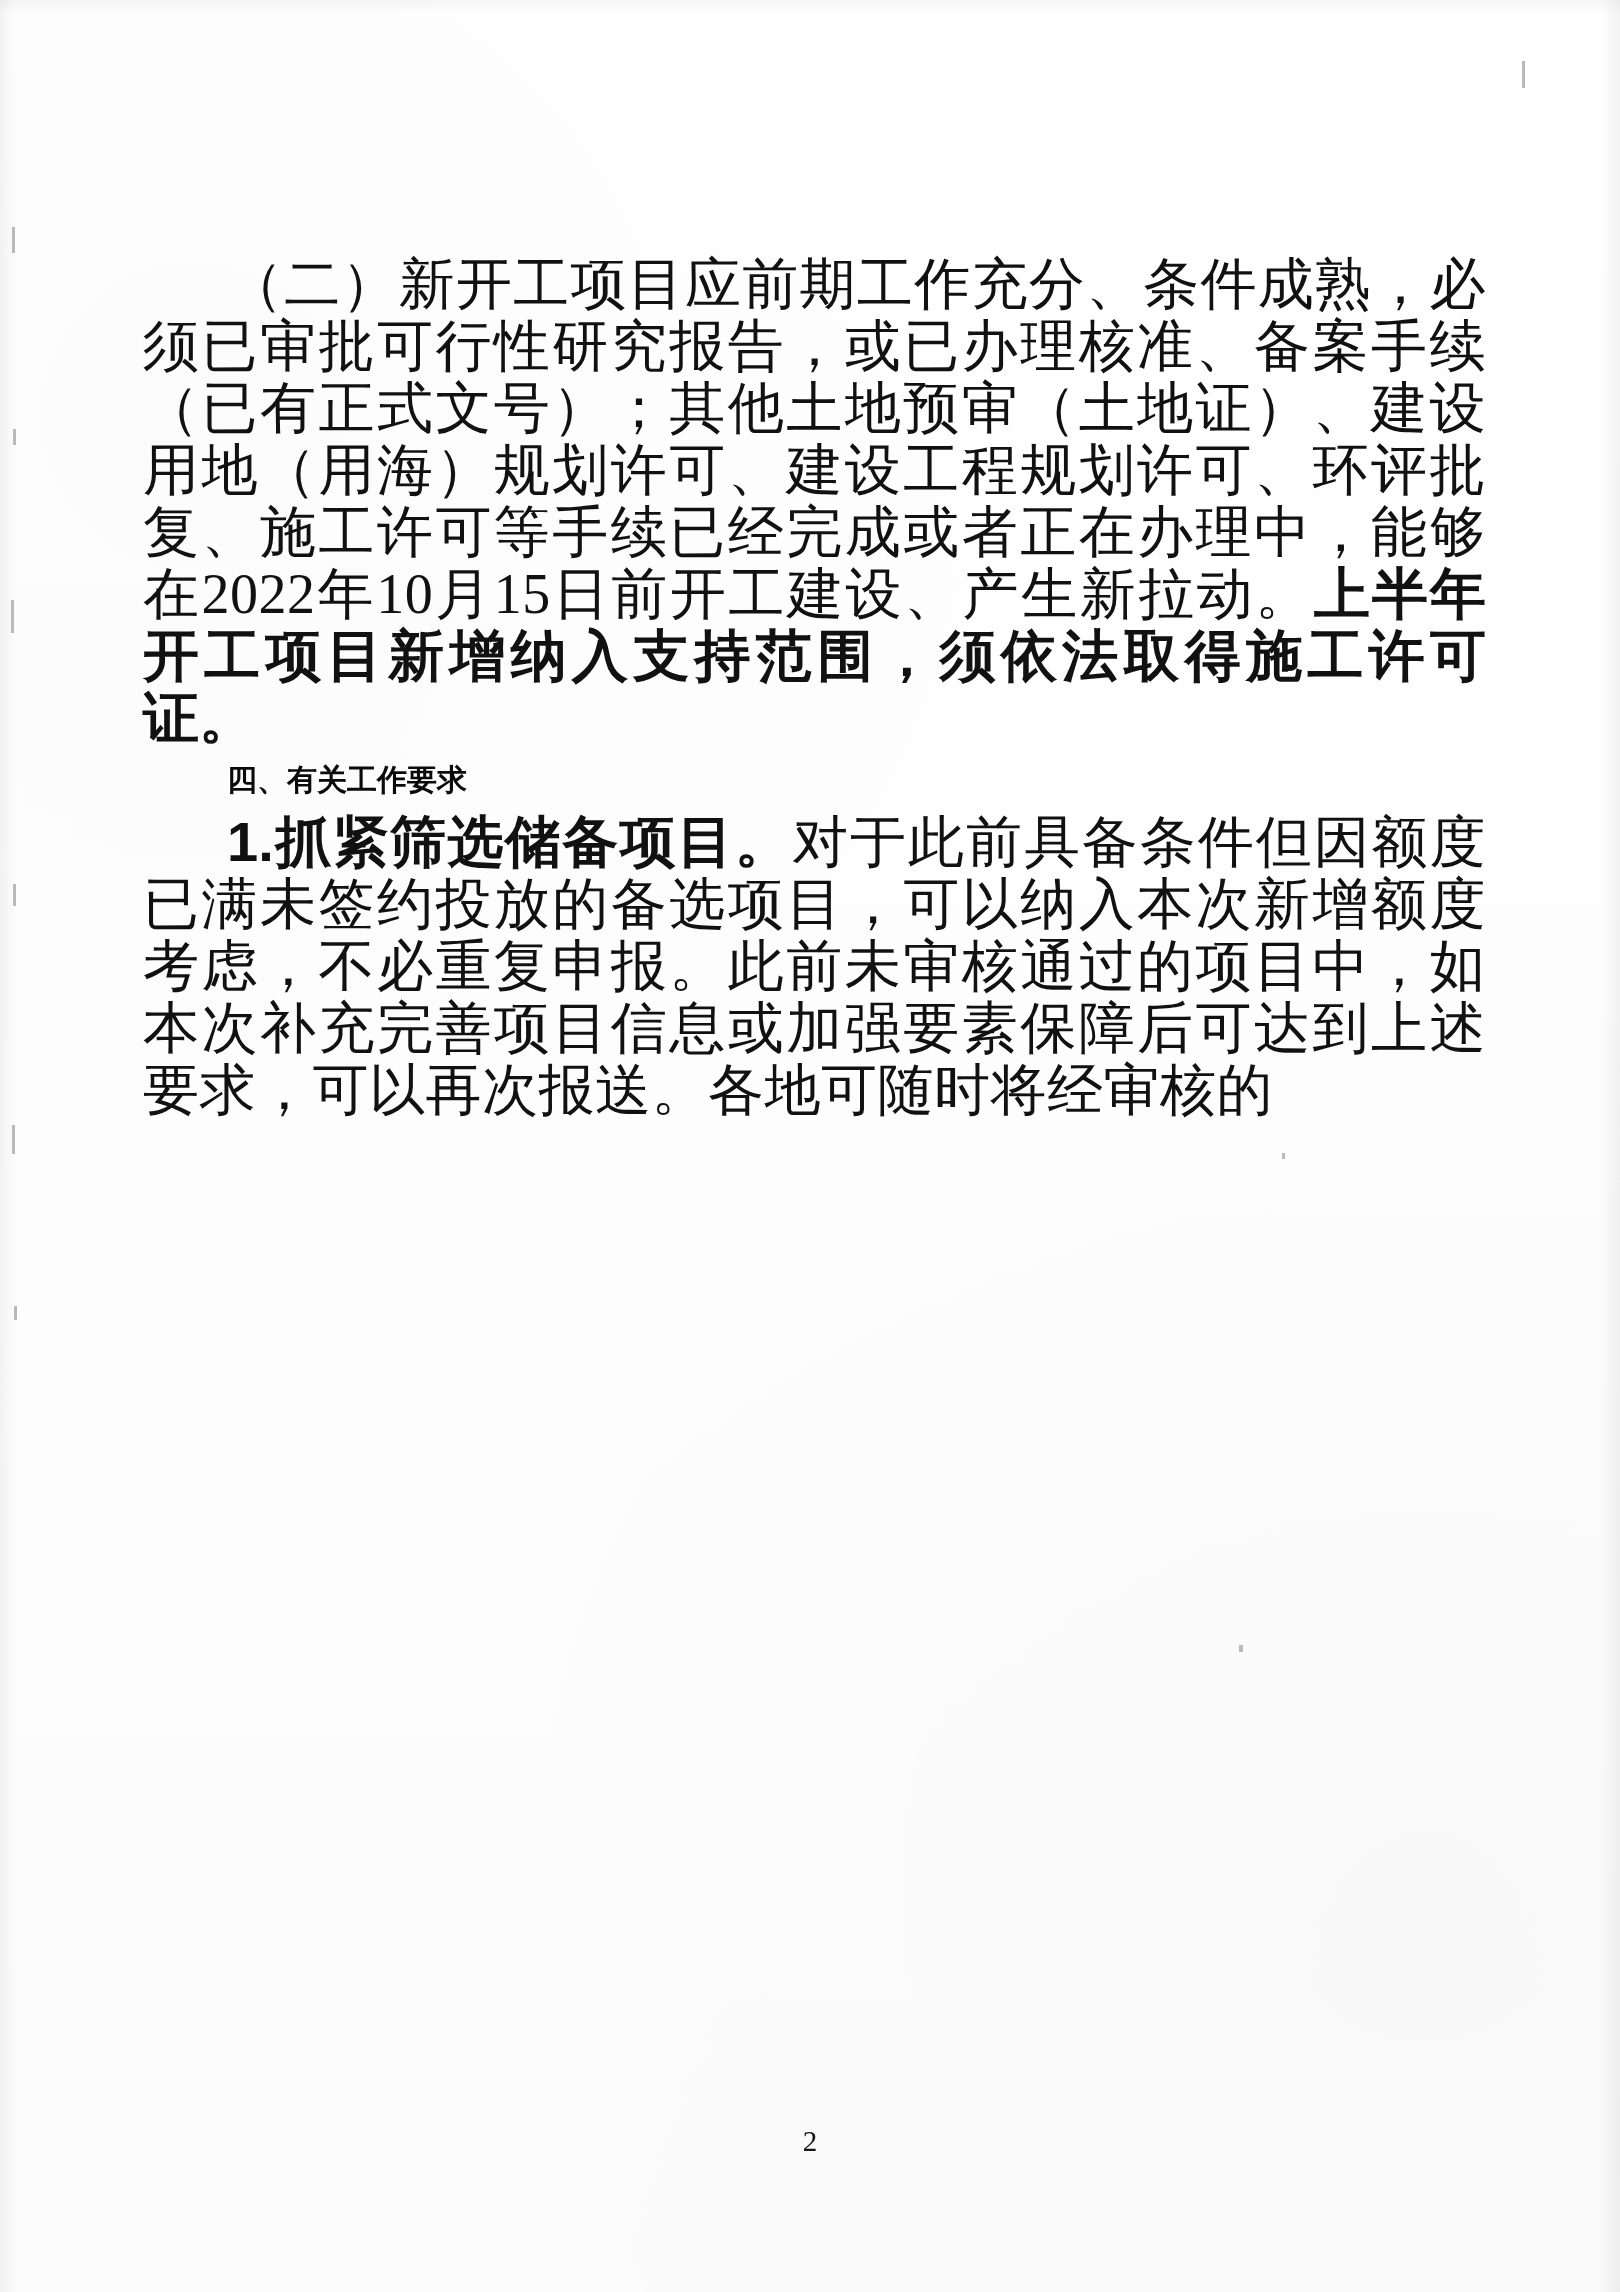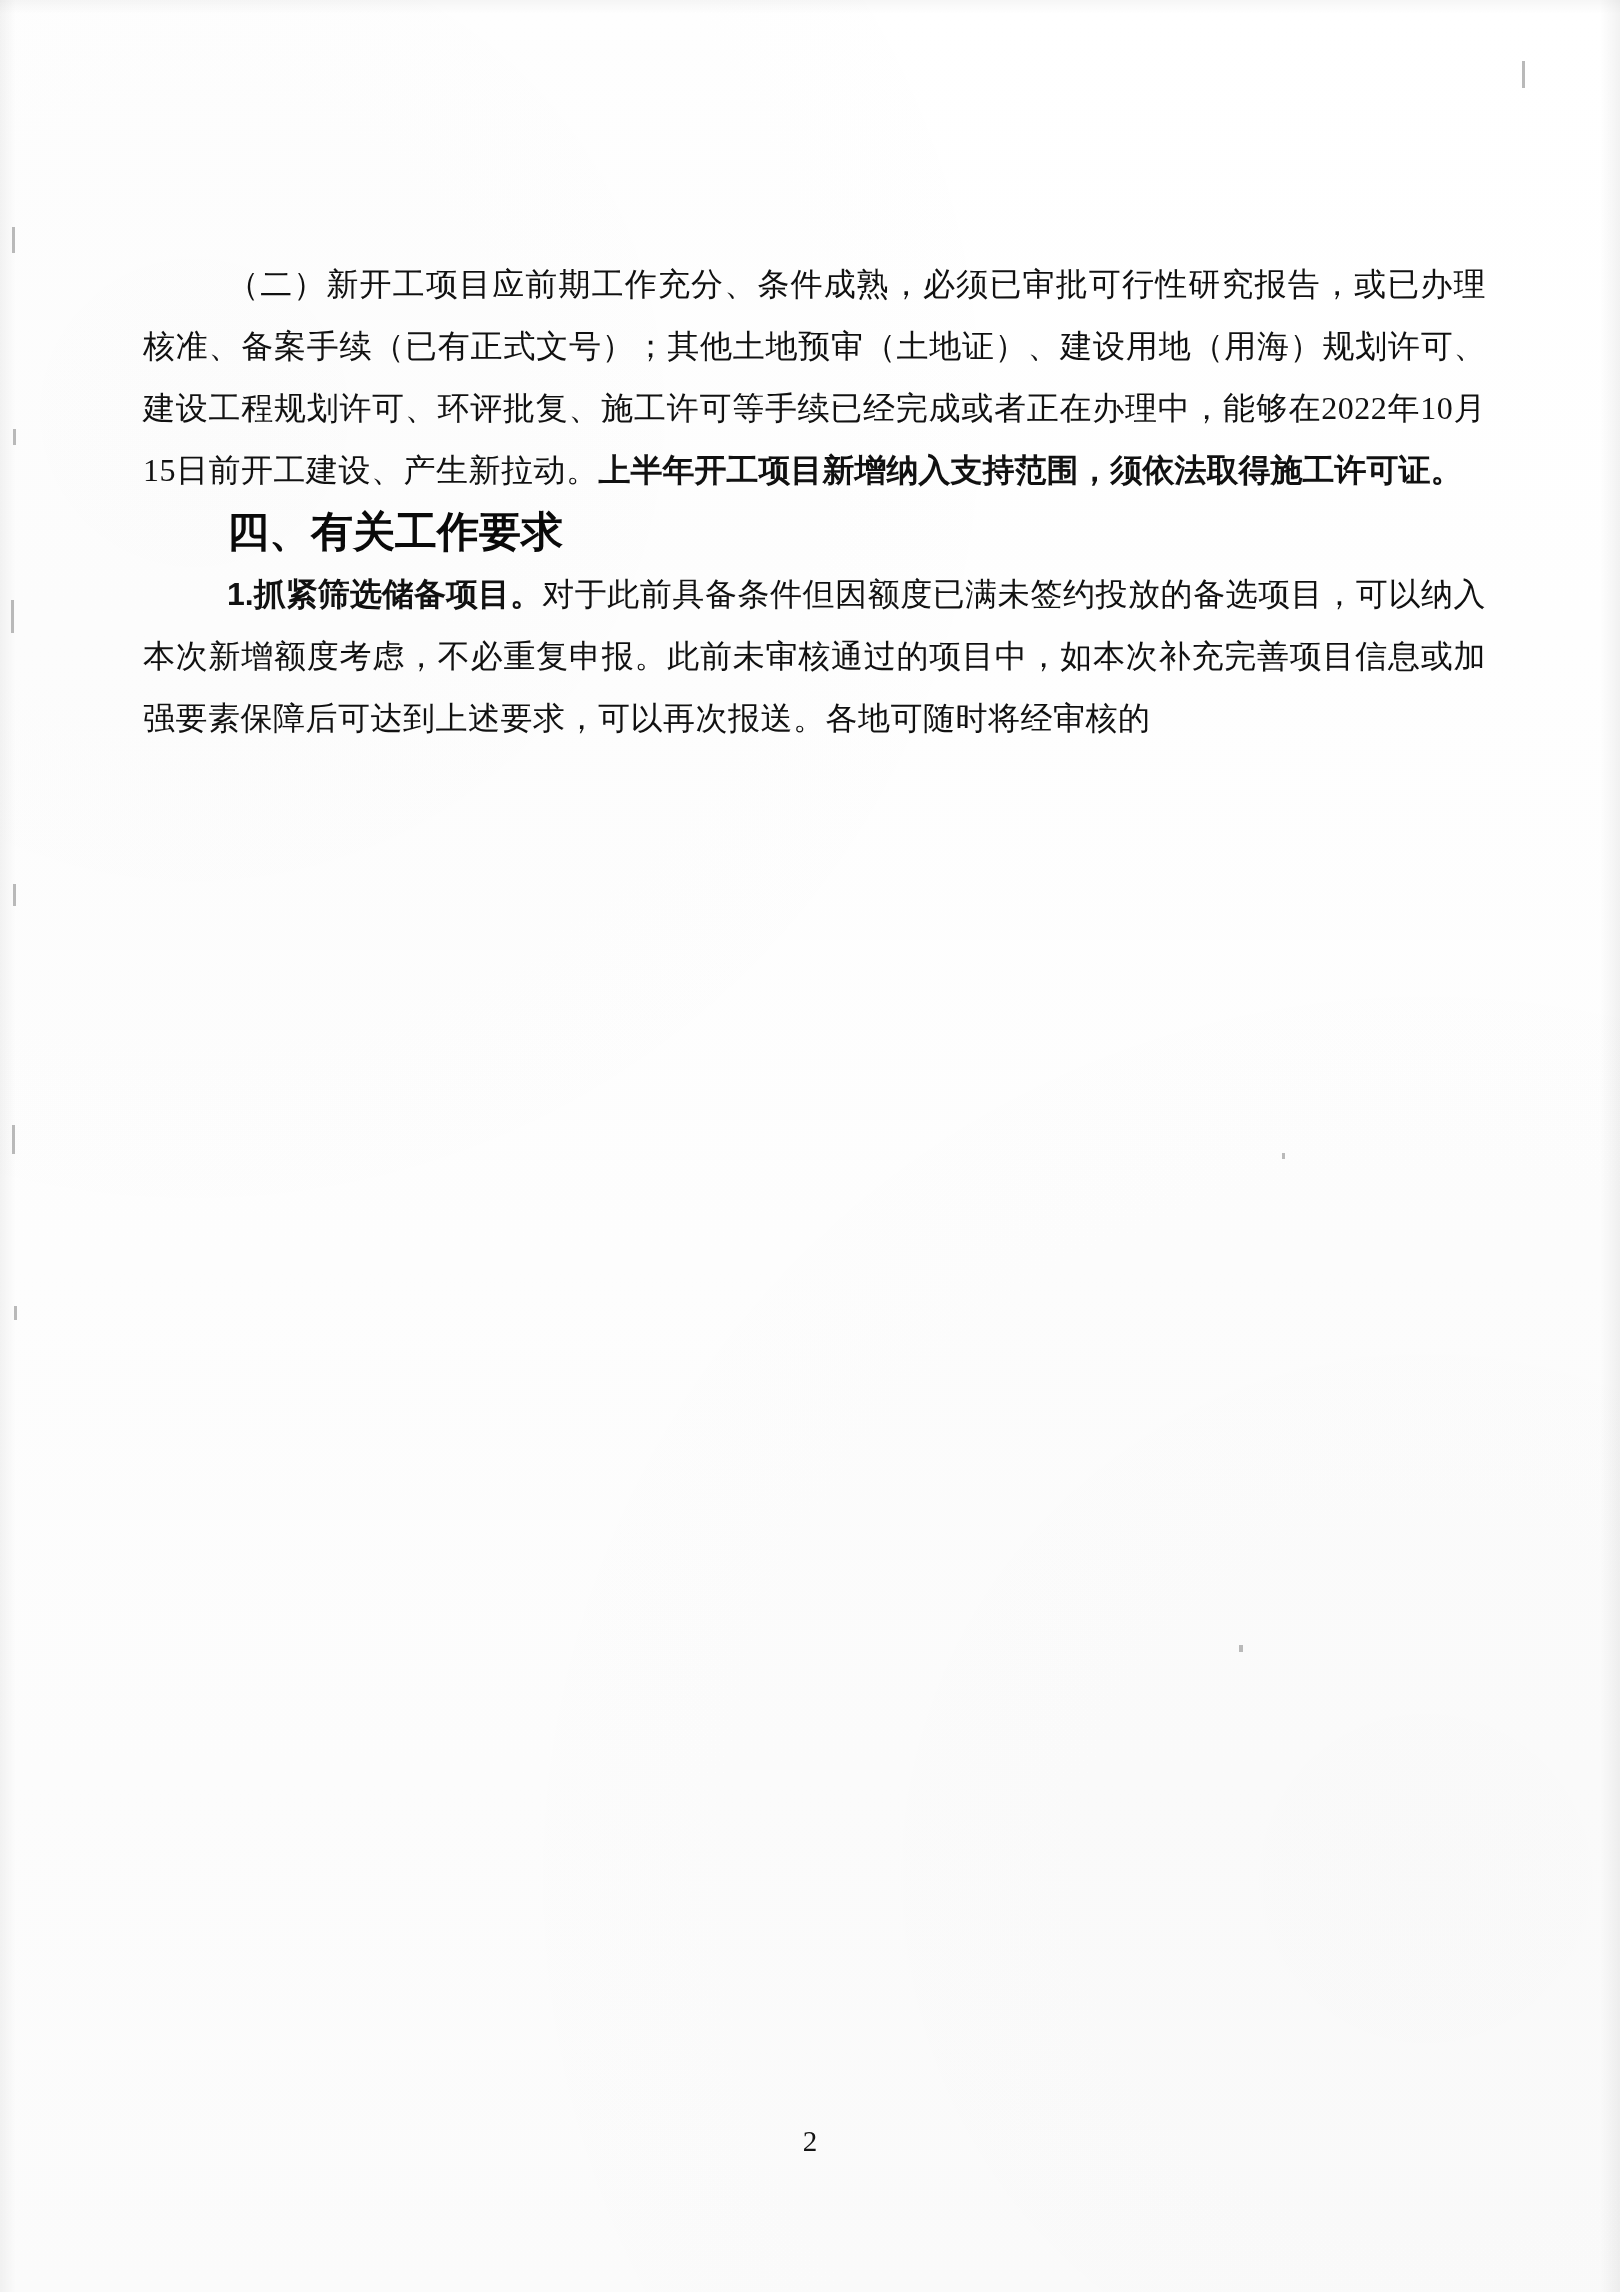--- a/index.html
+++ b/index.html
@@ -60,38 +60,38 @@
 
   .content {
     position: absolute;
     left: 143px;
     top: 253px;
     width: 1343px;
   }
 
   .para {
     margin: 0 0 0 0;
-    font-size: 32px;
+    font-size: 56px;
     line-height: 62px;
     letter-spacing: 0.5px;
     text-align: justify;
     text-justify: inter-character;
     text-indent: 84px;
     color: #111111;
   }
 
   .bold-run {
     font-weight: bold;
     font-family: "Liberation Sans", "DejaVu Sans", sans-serif;
     letter-spacing: 0px;
   }
 
   .heading {
     margin: 0;
-    font-size: 42px;
+    font-size: 30px;
     line-height: 62px;
     font-weight: bold;
     font-family: "Liberation Sans", "DejaVu Sans", sans-serif;
     text-indent: 84px;
     color: #0a0a0a;
   }
 
   .page-number {
     position: absolute;
     left: 0;

